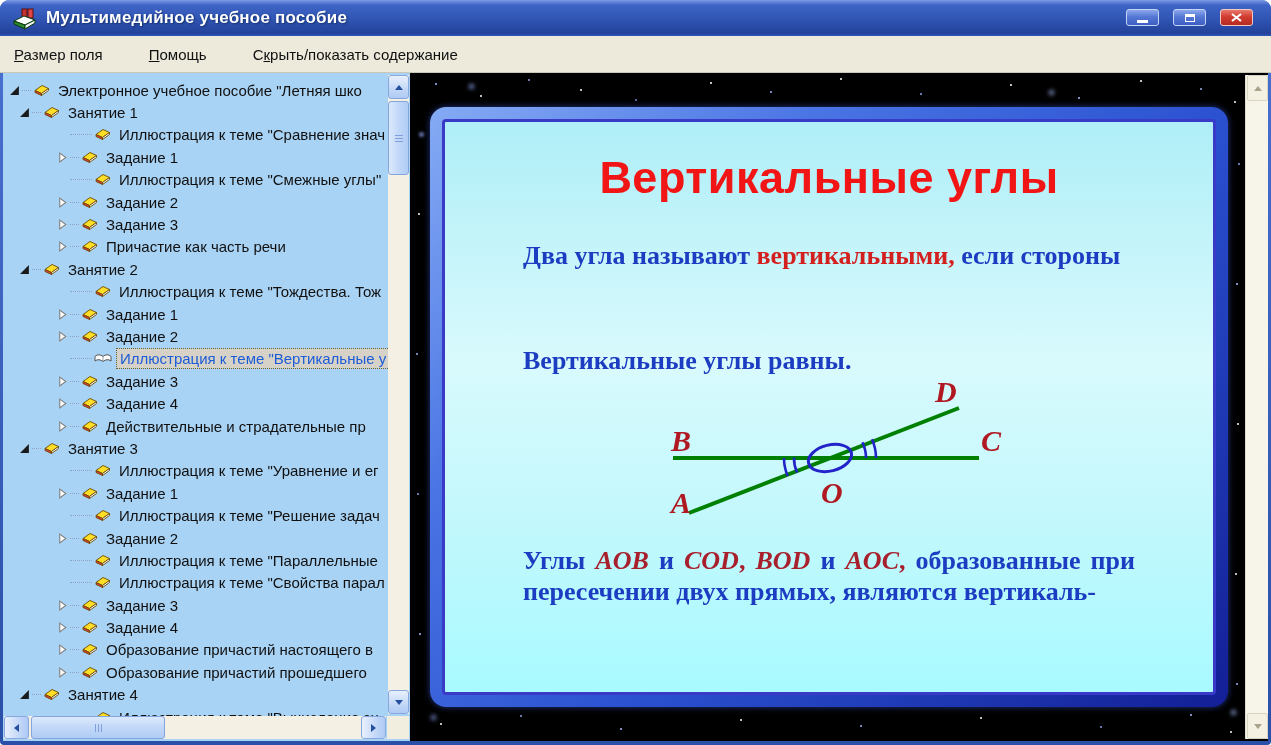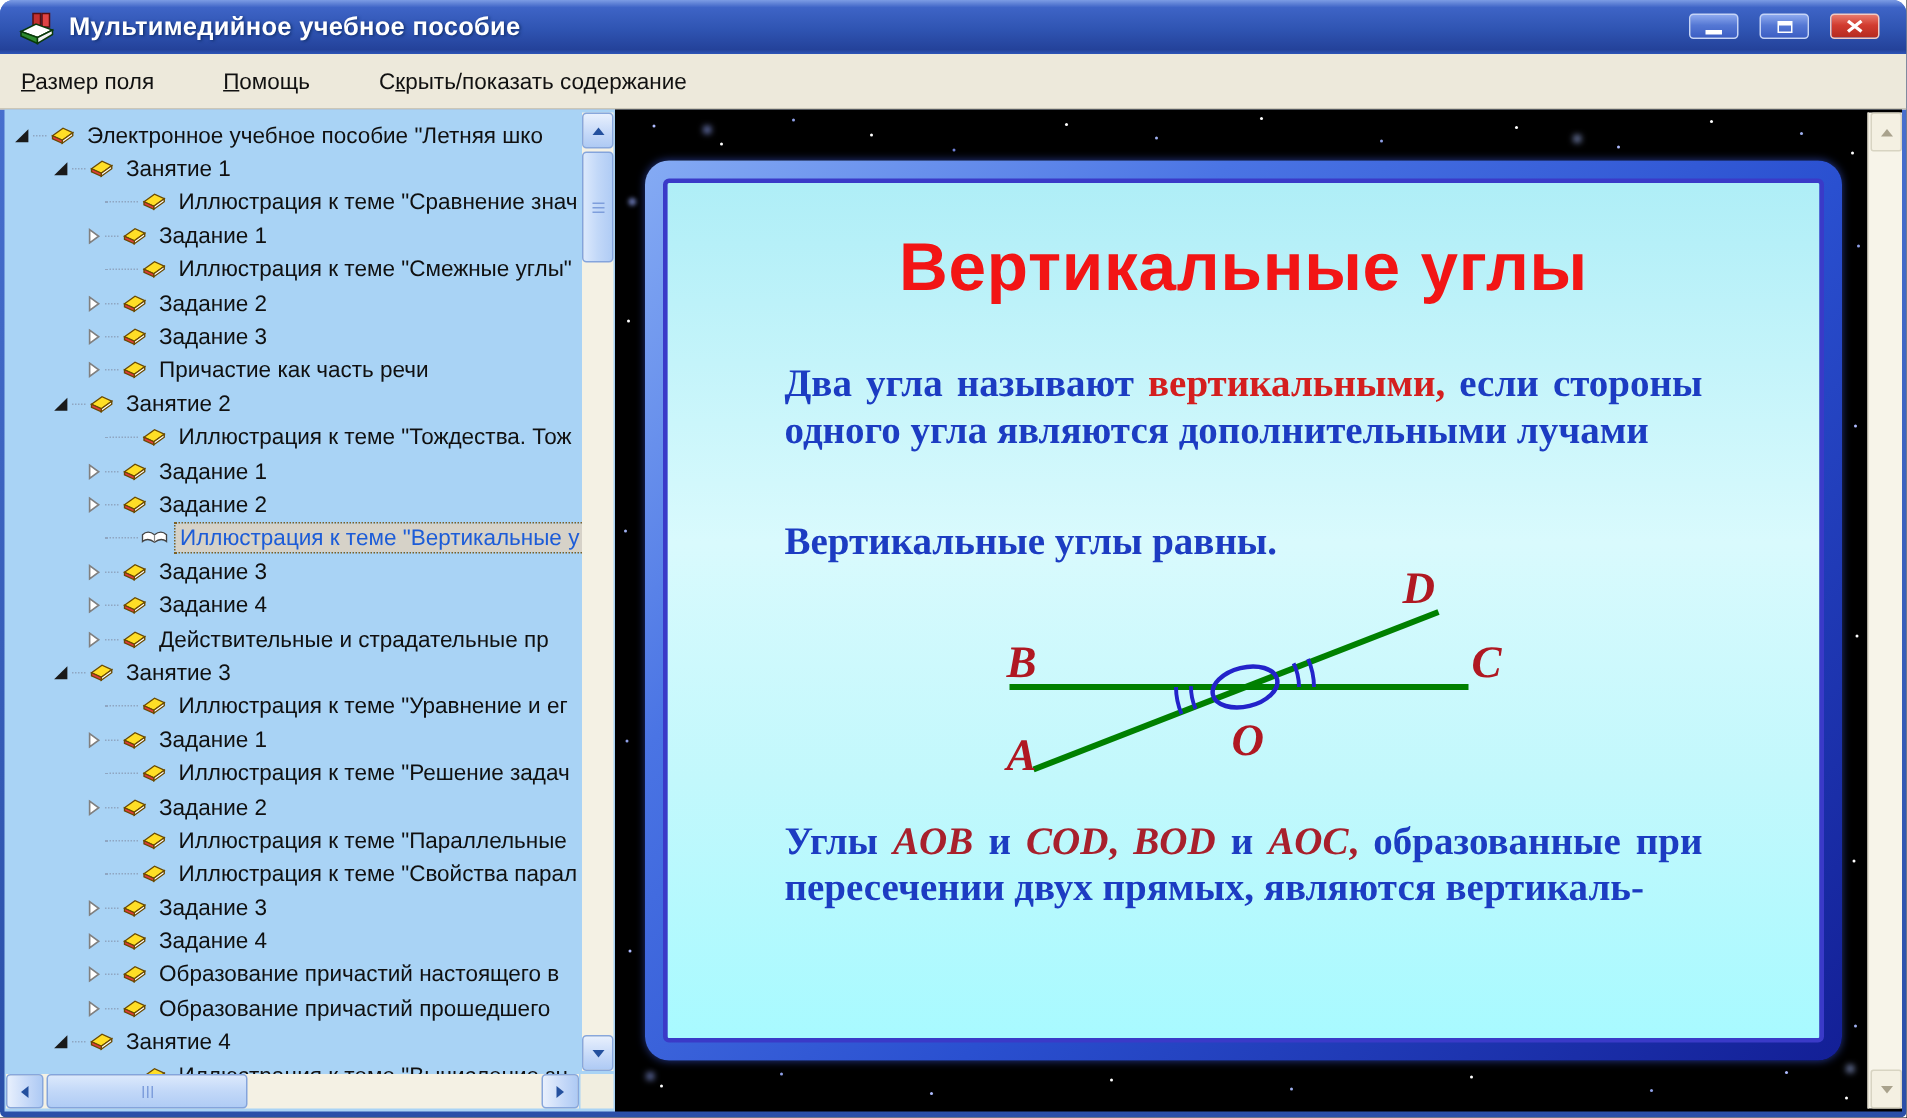--- a/index.html
+++ b/index.html
@@ -32,21 +32,21 @@
     background:#EDE9DB; border-bottom:1px solid #CBC7B8;
     display:flex; align-items:center; padding:0 14px; gap:46px;
   }
   .mitem{ font-size:15px; color:#111; white-space:nowrap; }
   
   .main{ position:absolute; top:73px; left:3px; right:3px; bottom:4px; display:flex; }
   
   .tree-panel{ position:relative; width:407px; flex:0 0 auto; background:#A9D3F5; overflow:hidden; }
   .tree-rows{ position:absolute; inset:0; padding-top:6px; overflow:hidden; }
   .trow{ height:22.4px; display:flex; align-items:center; white-space:nowrap; font-size:15px; color:#101010; }
-  .lvl0{ padding-left:6px; } .lvl1{ padding-left:32px; } .lvl2{ padding-left:54px; }
+  .lvl0{ padding-left:6px; } .lvl1{ padding-left:16px; } .lvl2{ padding-left:54px; }
   .exp{ width:13px; height:11px; flex:0 0 auto; display:flex; align-items:center; }
   .dots{ width:9px; flex:0 0 auto; border-top:1px dotted #8FA6C2; height:0; }
   .exp.none + .dots{ width:22px; }
   .bicon{ flex:0 0 auto; margin:0 5px 0 2px; display:flex; align-items:center; }
   .tlabel{ padding:1px 3px; }
   .trow.sel .tlabel{ background:#D6D2C8; color:#1C5CD8; outline:1px dotted #7E6024; }
   
   .vscroll{ position:absolute; top:2px; right:1px; width:21px; height:639px; background:#F4F1E4; z-index:5; }
   .hscroll{ position:absolute; left:1px; bottom:2px; height:23px; right:24px; background:#F4F1E4; z-index:5; }
   .corner{ position:absolute; right:1px; bottom:2px; width:22px; height:23px; background:#F1EEE0; z-index:5; }
@@ -620,21 +620,20 @@
 
     <div class="content-panel">
       <div class="stars-a"></div>
       <div class="stars-b"></div>
 
       <div class="slide">
         <div class="slide-inner">
           <div class="slide-title">Вертикальные углы</div>
           <div class="rich para1">
               <div class="jline"><span class="seg-blue">Два угла называют </span><span class="seg-red">вертикальными,</span><span class="seg-blue"> если стороны</span></div>
-              <div class="jline"><span class="seg-blue">одного угла являются дополнительными лучами</span></div>
             </div>
           <div class="para2">Вертикальные углы равны.</div>
 
           <svg class="geom" width="400" height="150" viewBox="0 0 400 150">
             <line x1="52" y1="80" x2="358" y2="80" stroke="#008000" stroke-width="4"></line>
             <line x1="68" y1="135" x2="338" y2="30" stroke="#008000" stroke-width="4"></line>
             <ellipse cx="209" cy="80" rx="22" ry="13" transform="rotate(-14 209 80)" fill="none" stroke="#2323CA" stroke-width="3"></ellipse>
             <path d="M176.1,94.6 A36,36 0 0 1 173.0,79.4" fill="none" stroke="#2323CA" stroke-width="2.6"></path>
             <path d="M166.7,98 A46,46 0 0 1 163,80" fill="none" stroke="#2323CA" stroke-width="2.6"></path>
             <path d="M241.4,64.2 A36,36 0 0 1 245,80" fill="none" stroke="#2323CA" stroke-width="2.6"></path>

